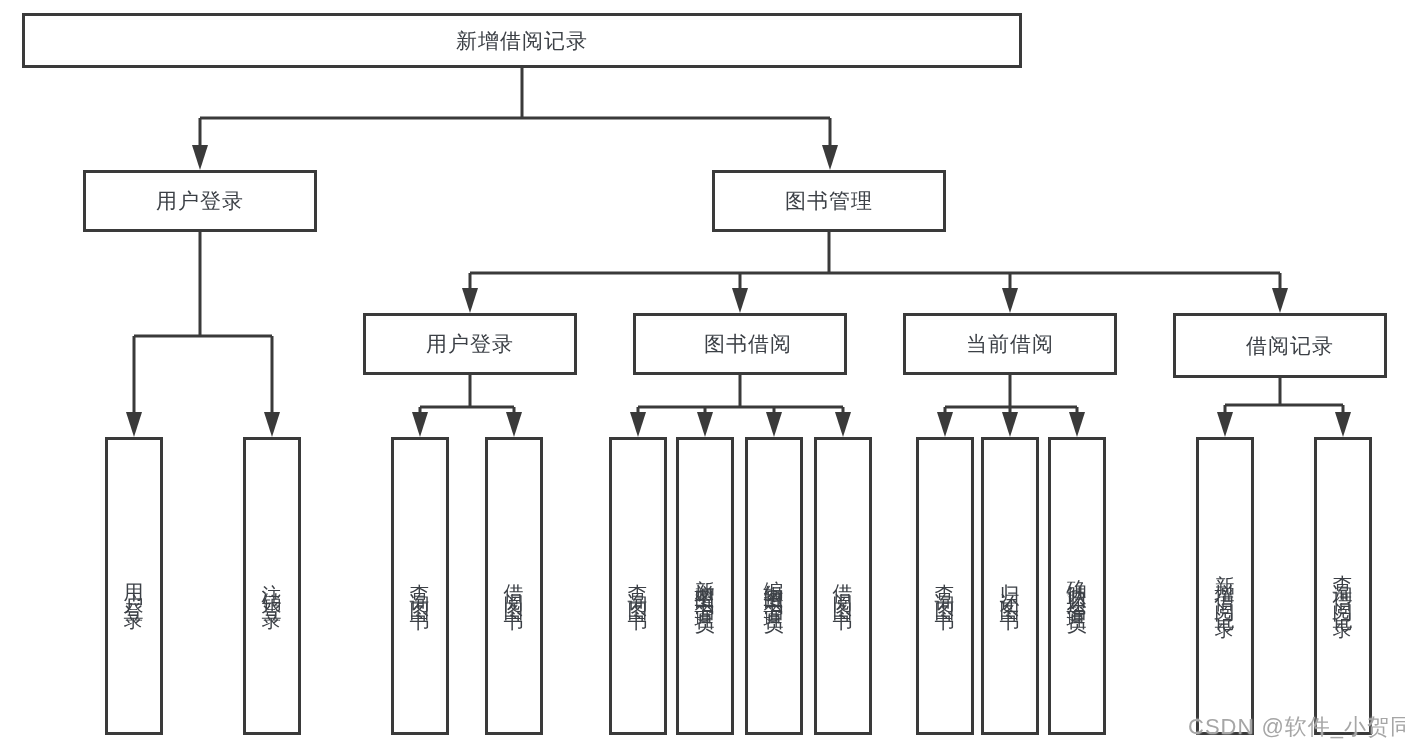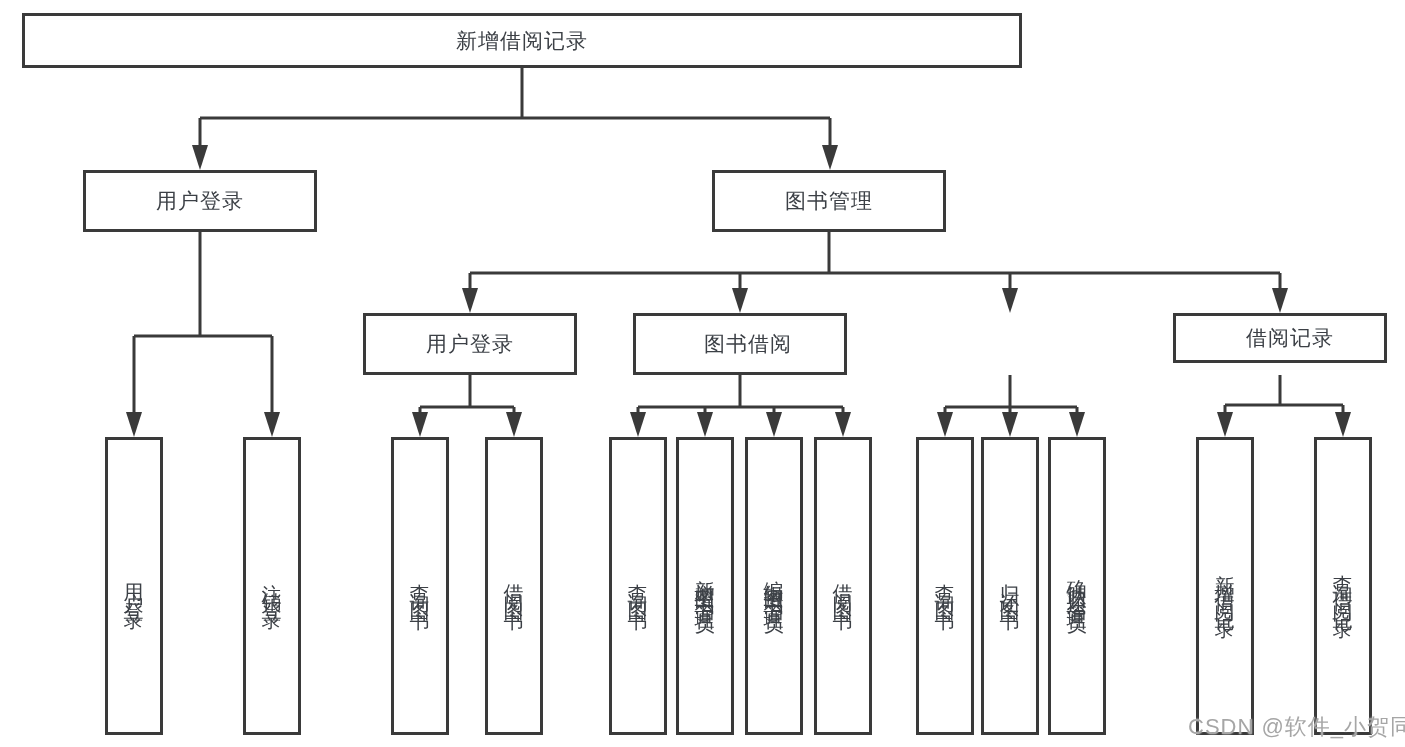--- a/index.html
+++ b/index.html
@@ -100,21 +100,24 @@
   <div class="hbox" style="left:712px;top:170px;width:234px;height:62px;justify-content:center;">
     <span>图书管理</span>
   </div>
 
   <div class="hbox" style="left:363px;top:313px;width:214px;height:62px;">
     <span>用户登录</span>
   </div>
   <div class="hbox" style="left:633px;top:313px;width:214px;height:62px;padding-left:16px;">
     <span>图书借阅</span>
   </div>
-  <div class="hbox" style="left:1173px;top:313px;width:214px;height:50px;padding-left:20px;">
+  <div class="hbox" style="left:903px;top:313px;width:214px;height:62px;">
+    <span>当前借阅</span>
+  </div>
+  <div class="hbox" style="left:1173px;top:313px;width:214px;height:65px;padding-left:20px;">
     <span>借阅记录</span>
   </div>
 
   <div class="vbox" style="left:105px;">
     <span class="vtext">用户登录</span>
   </div>
   <div class="vbox" style="left:243px;">
     <span class="vtext">注销登录</span>
   </div>
 

